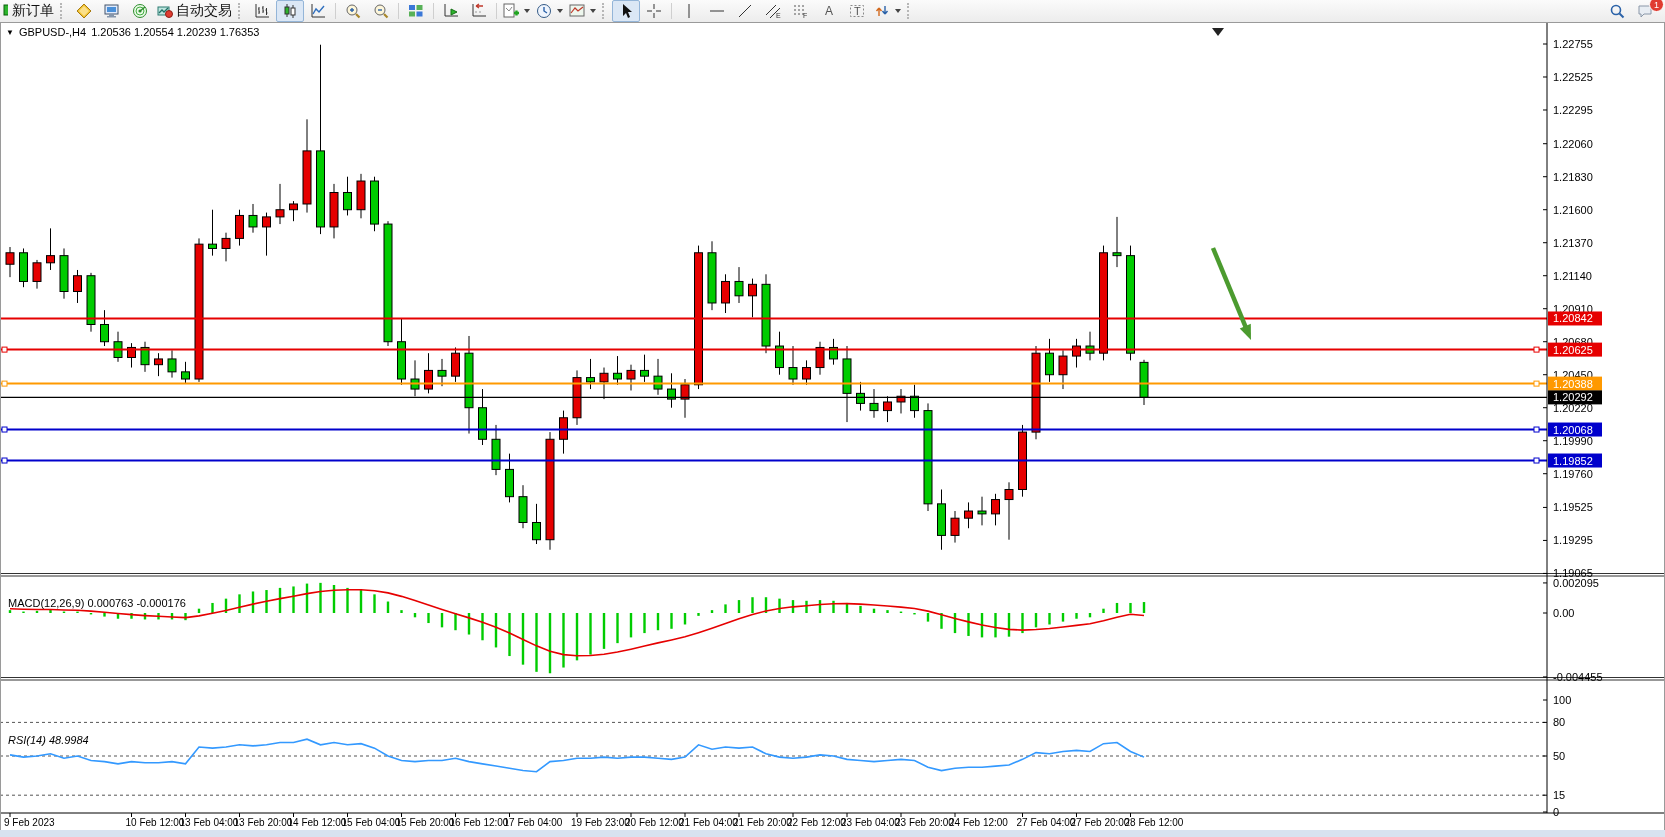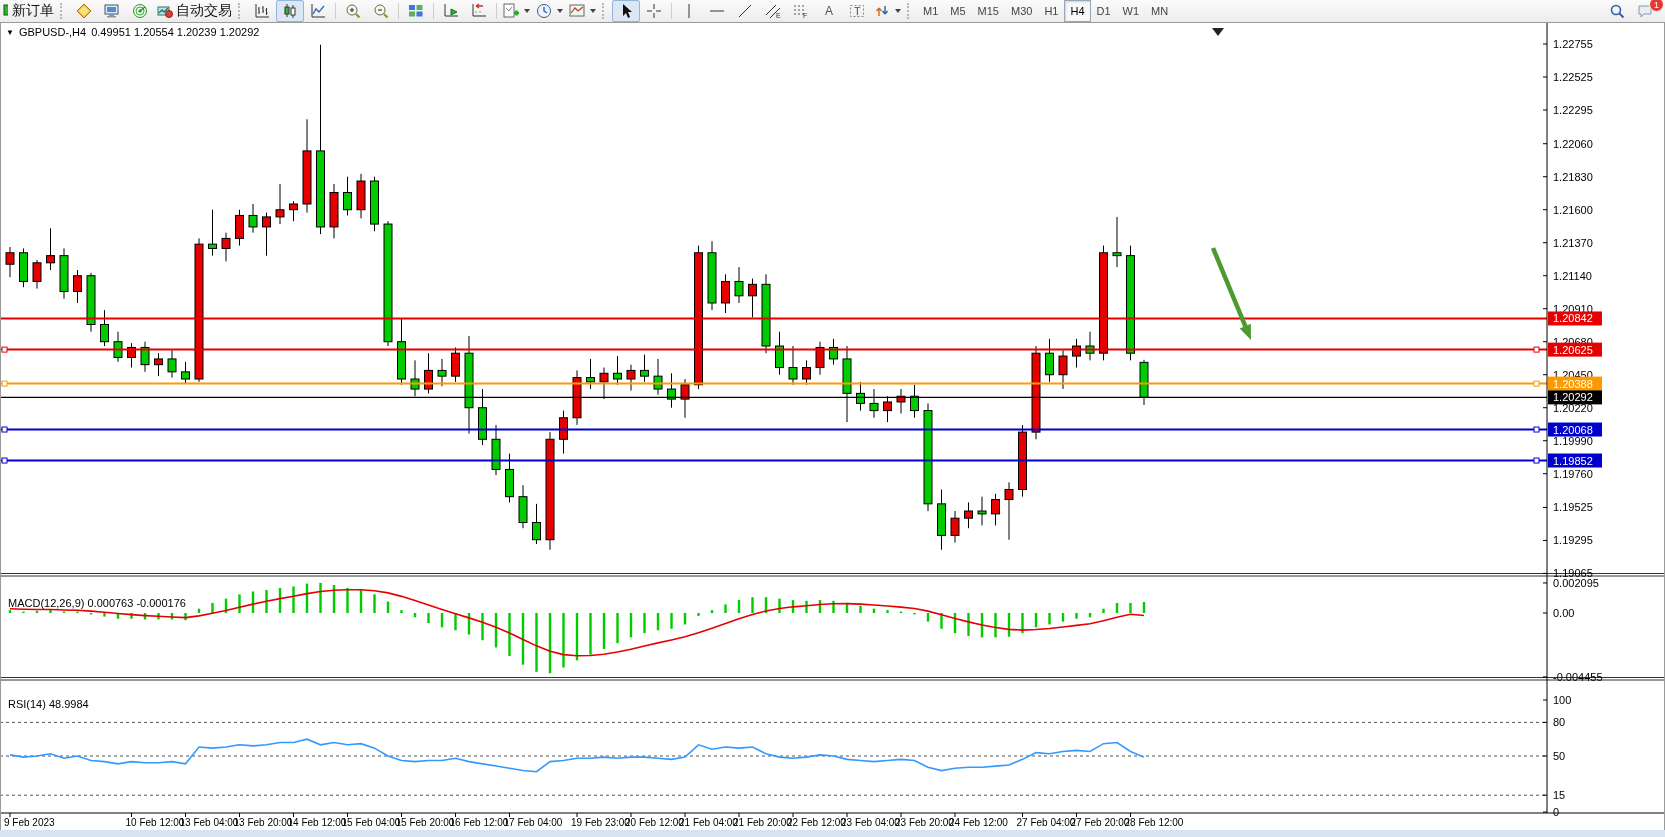--- a/index.html
+++ b/index.html
@@ -27,21 +27,21 @@
          border-radius:50%;width:13px;height:13px;font-size:9px;display:flex;
          align-items:center;justify-content:center;border:1px solid #fff;}
   .clipped{width:8px;height:18px;overflow:hidden;margin-right:1px;}
   
   .chart-window{position:absolute;top:22px;left:0;width:1665px;height:815px;background:#fff;}
   .chart-window svg{display:block;}
   .overlay-label{position:absolute;font-size:11px;color:#000;pointer-events:none;white-space:pre;}
   #chart-title{top:4px;left:6px;display:flex;align-items:center;gap:5px;pointer-events:auto;}
   #chart-title .tri{font-size:8px;color:#000;}
   #macd-label{top:575px;left:8px;}
-  #rsi-label{top:676px;left:8px;}
+  #rsi-label{top:712px;left:8px;font-style:italic;}
   text{font-family:"Liberation Sans",sans-serif;}
 </style>
 </head>
 <body>
 <div id="app">
 
 <div class="toolbar">
   <div class="clipped">
     <svg width="16" height="16">
           <rect x="4" y="3" width="6" height="10" fill="#2db52d" stroke="#0a600a"></rect>
@@ -217,31 +217,20 @@
   </div>
   <div class="tbtn">
     <svg width="16" height="16">
       <path d="M5 13 L5 5 M5 5 l-2.5 3 M5 5 l2.5 3" stroke="#d2691e" stroke-width="1.4" fill="none"></path>
       <path d="M11 3 L11 11 M11 11 l-2.5 -3 M11 11 l2.5 -3" stroke="#2b62a8" stroke-width="1.4" fill="none"></path>
     </svg>
     <span class="caret"></span>
   </div>
   <div class="grip"></div>
 
-  <div id="tf-bar" style="display:flex;align-items:center;">
-        <div class="tf">M1</div>
-        <div class="tf">M5</div>
-        <div class="tf">M15</div>
-        <div class="tf">M30</div>
-        <div class="tf">H1</div>
-        <div class="tf active">H4</div>
-        <div class="tf">D1</div>
-        <div class="tf">W1</div>
-        <div class="tf">MN</div>
-      </div>
 
   <div class="spacer"></div>
   <div class="tbtn">
     <svg width="16" height="16">
       <circle cx="7" cy="7" r="4.5" fill="none" stroke="#2b62a8" stroke-width="1.6"></circle>
       <path d="M10.5 10.5 L14.5 14.5" stroke="#2b62a8" stroke-width="2"></path>
     </svg>
   </div>
   <div class="tbtn" style="position:relative;margin-right:6px;">
     <svg width="17" height="16">
@@ -662,19 +651,19 @@
         </g>
         <g>
           <line x1="1213" y1="226" x2="1247.564158610222" y2="309.68164716158975" stroke="#4c9b2f" stroke-width="4.5"></line>
           <polygon points="1251 318 1239.728029124763 306.42663952916837 1250.8191662426434 301.84551767613084" fill="#4c9b2f"></polygon>
         </g>
         <polygon points="1212,6 1224,6 1218,14" fill="#222"></polygon>
       </svg>
   <div class="overlay-label" id="chart-title">
     <span class="tri">▼</span>
     <span>GBPUSD-,H4</span>
-    <span>0.49951 1.20554 1.20239 1.20292</span>
+    <span>1.20536 1.20554 1.20239 1.76353</span>
   </div>
   <div class="overlay-label" id="macd-label">MACD(12,26,9) 0.000763 -0.000176</div>
   <div class="overlay-label" id="rsi-label">RSI(14) 48.9984</div>
 </div>
 
 </div>
 
 </body></html>

